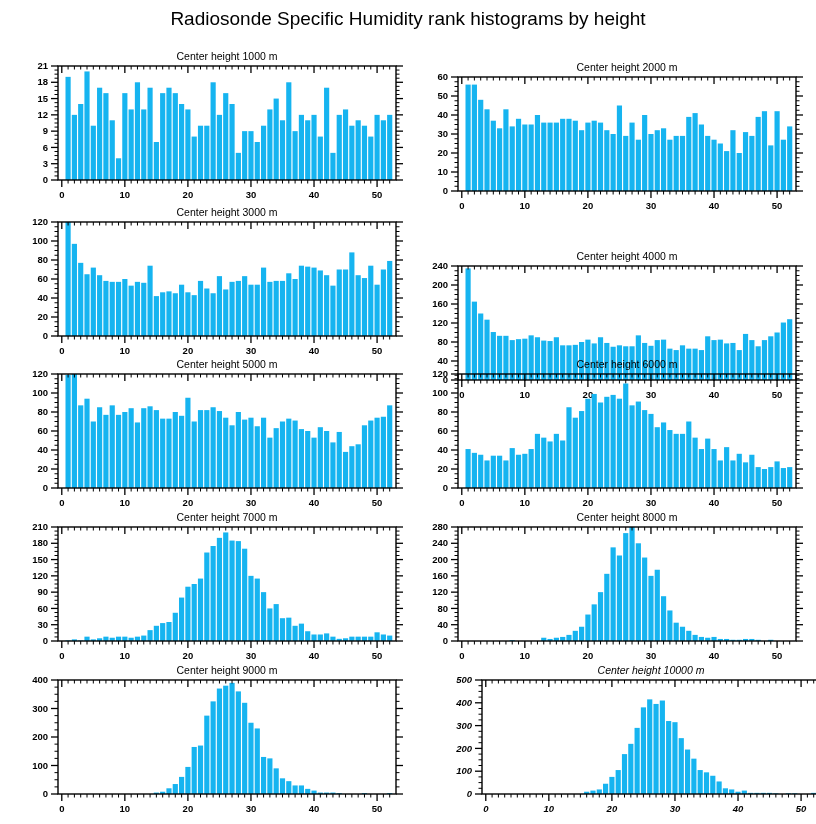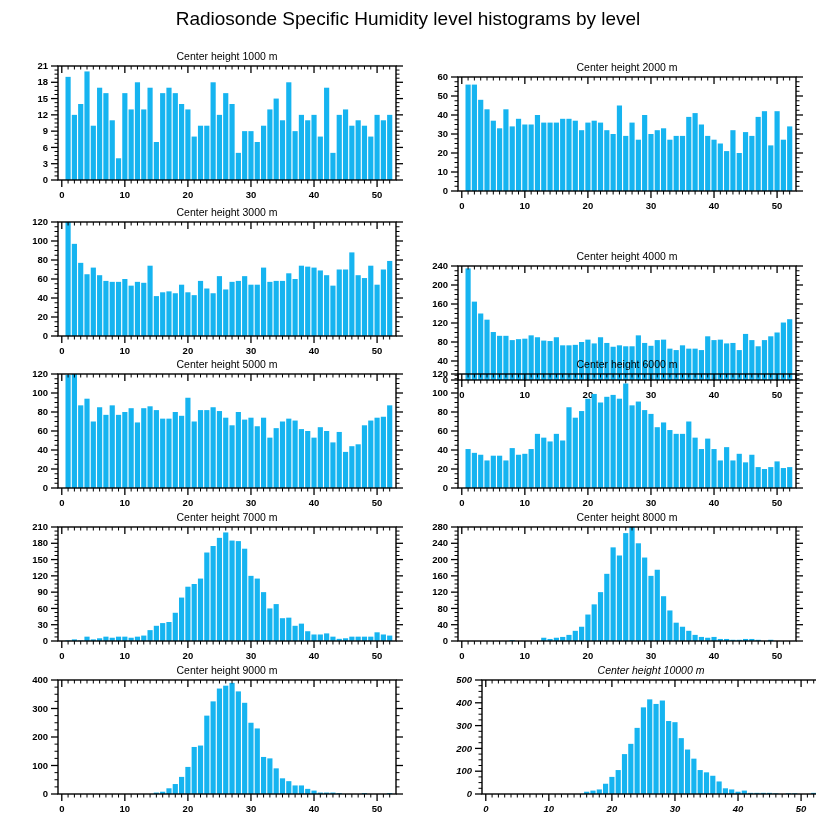--- a/index.html
+++ b/index.html
@@ -9,21 +9,21 @@
     font-size:19px;font-weight:400;color:#000;letter-spacing:0px;
   }
   .panel{position:absolute;}
   svg text{font-family:"Liberation Sans",sans-serif;}
   .panel-title{font-size:10.5px;font-weight:400;fill:#000;}
   .tick-label{font-size:9.5px;font-weight:700;fill:#000;}
 </style>
 </head>
 <body>
 
-<div id="main-title">Radiosonde Specific Humidity level histograms by level</div>
+<div id="main-title">Radiosonde Specific Humidity rank histograms by height</div>
 
 <div id="panels">
     <div class="panel" style="left: 8px; top: 52px;"><svg width="406" height="154">
         <text x="219" y="8" text-anchor="middle" class="panel-title">Center height 1000 m</text>
         <rect x="57.50" y="24.86" width="5.17" height="103.14" fill="#16b4f0"></rect>
         <rect x="63.81" y="62.86" width="5.17" height="65.14" fill="#16b4f0"></rect>
         <rect x="70.12" y="52.00" width="5.17" height="76.00" fill="#16b4f0"></rect>
         <rect x="76.42" y="19.43" width="5.17" height="108.57" fill="#16b4f0"></rect>
         <rect x="82.73" y="73.71" width="5.17" height="54.29" fill="#16b4f0"></rect>
         <rect x="89.03" y="35.71" width="5.17" height="92.29" fill="#16b4f0"></rect>

